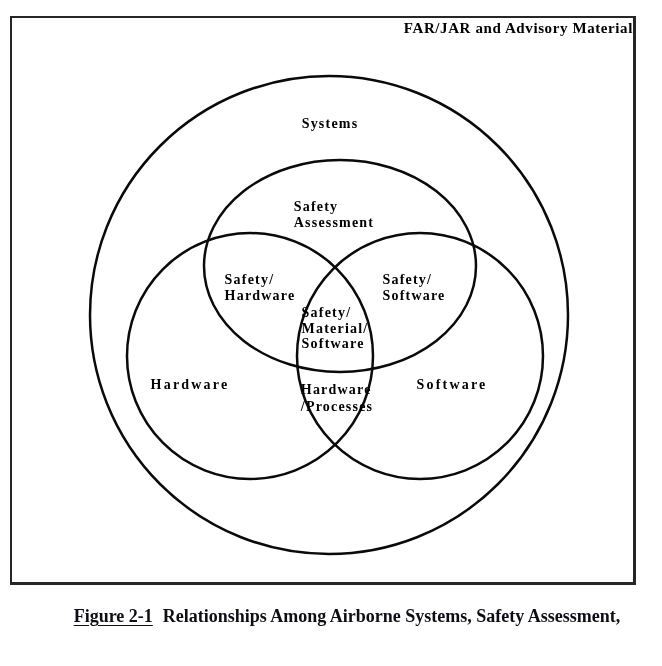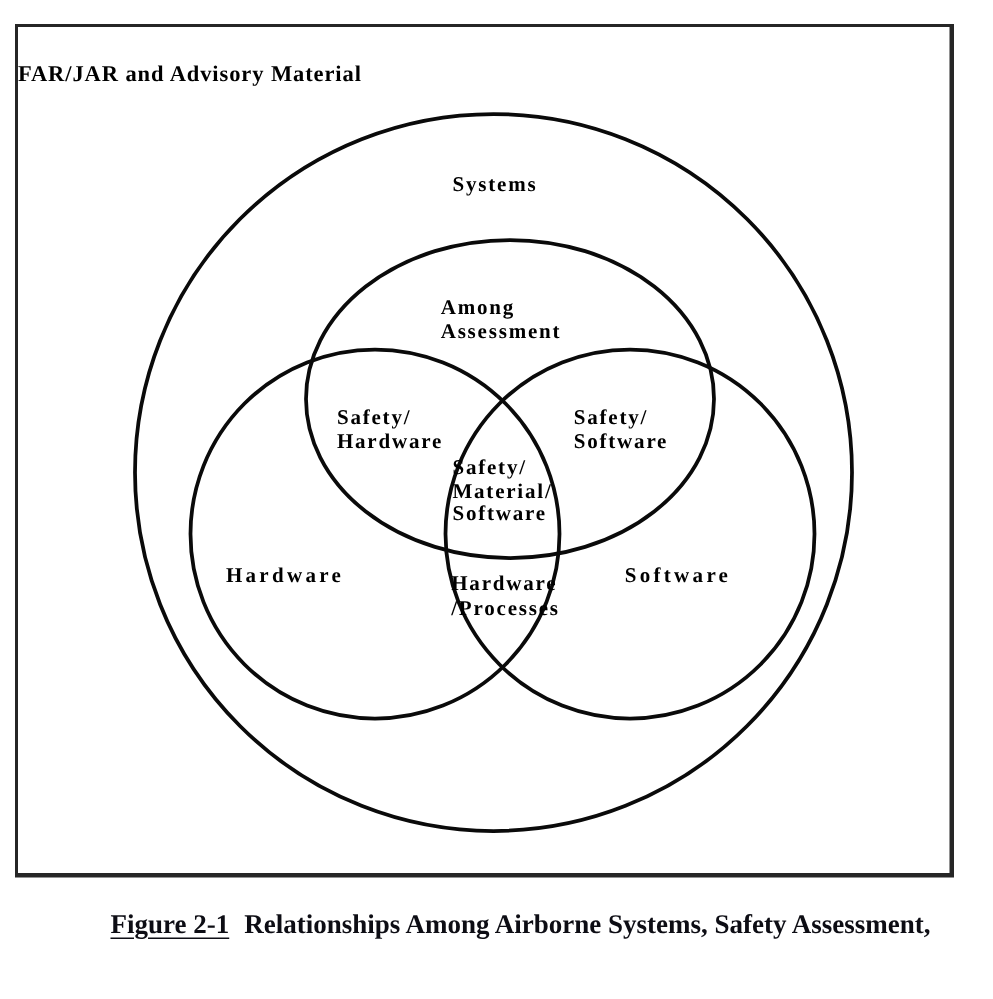--- a/index.html
+++ b/index.html
@@ -24,23 +24,23 @@
     height: 564px;
     background: #ffffff;
     border-style: solid;
     border-color: #262626;
     border-width: 2px 3px 3px 2px;
     box-sizing: content-box;
   }
   .fig-title {
     position: absolute;
     left: 0;
-    top: 24px;
+    top: 2px;
     width: 100%;
-    text-align: left;
+    text-align: right;
     font-weight: bold;
     font-size: 15px;
     letter-spacing: 0.6px;
     white-space: nowrap;
   }
   .venn {
     position: absolute;
     left: 0;
     top: 0;
     width: 621px;
@@ -94,21 +94,21 @@
       <ellipse cx="328" cy="248" rx="136" ry="106"></ellipse>
       <circle cx="238" cy="338" r="123"></circle>
       <circle cx="408" cy="338" r="123"></circle>
     </svg>
 
     <div class="vlabel" style="left:318px; top:106px;">
       <div>Systems</div>
     </div>
 
     <div class="vlabel" style="left:322px; top:196px;">
-      <div>Among</div>
+      <div>Safety</div>
       <div>Assessment</div>
     </div>
 
     <div class="vlabel" style="left:248px; top:269px;">
       <div>Safety/</div>
       <div>Hardware</div>
     </div>
 
     <div class="vlabel" style="left:402px; top:269px;">
       <div>Safety/</div>

